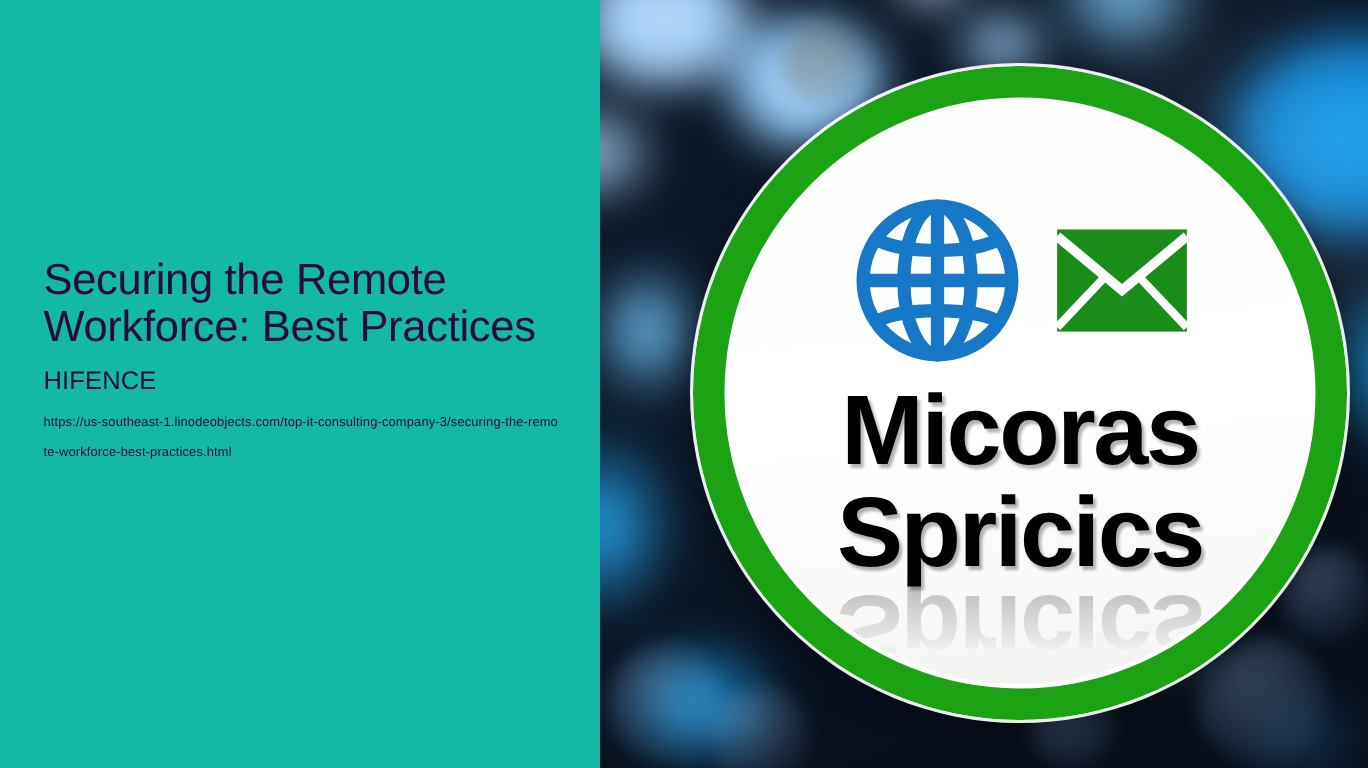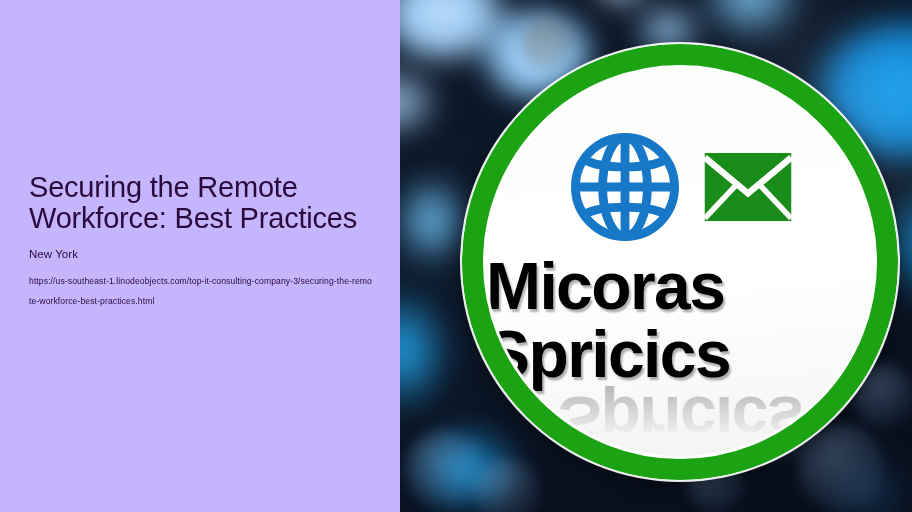--- a/index.html
+++ b/index.html
@@ -16,21 +16,21 @@
     height: 512px;
     overflow: hidden;
   }
 
   
   #left-panel {
     position: absolute;
     left: 0; top: 0;
     width: 400px;
     height: 512px;
-    background: #c4b5fd;
+    background: #14b8a6;
     overflow: hidden;
     padding-left: 32px;
   }
   #article-block {
     position: absolute;
     left: 29px;
     top: 172px;
     width: 352px;
   }
   #article-title {
@@ -152,21 +152,21 @@
     justify-content: center;
     gap: 18px;
   }
   #globe-icon { display: block; }
   #mail-icon { display: block; }
   #logo-wordmark {
     position: absolute;
     left: 0;
     top: 184px;
     width: 388px;
-    text-align: left;
+    text-align: center;
     color: #000000;
     font-weight: 700;
     letter-spacing: -1.6px;
     text-shadow: 2px 3px 2px rgba(0,0,0,0.30);
   }
   #logo-line1 { font-size: 66px; line-height: 68px; }
   #logo-line2 { font-size: 66px; line-height: 68px; }
   #logo-reflection {
     position: absolute;
     left: 0;
@@ -186,24 +186,24 @@
 </style>
 </head>
 <body>
 
 <div id="page">
 
   <div id="left-panel">
     <div id="article-block">
       <div id="article-title">Securing the Remote Workforce: Best Practices</div>
 
-
-
-
-      <div class="contact-line">New York</div>
+      <div id="company-name">HIFENCE</div>
+
+
+
 
 
       <div id="source-url">https://us-southeast-1.linodeobjects.com/top-it-consulting-company-3/securing-the-remote-workforce-best-practices.html</div>
     </div>
   </div>
 
   <div id="right-panel">
     <div id="map-backdrop"></div>
 
     <div class="bokeh" id="bokeh-a"></div>

